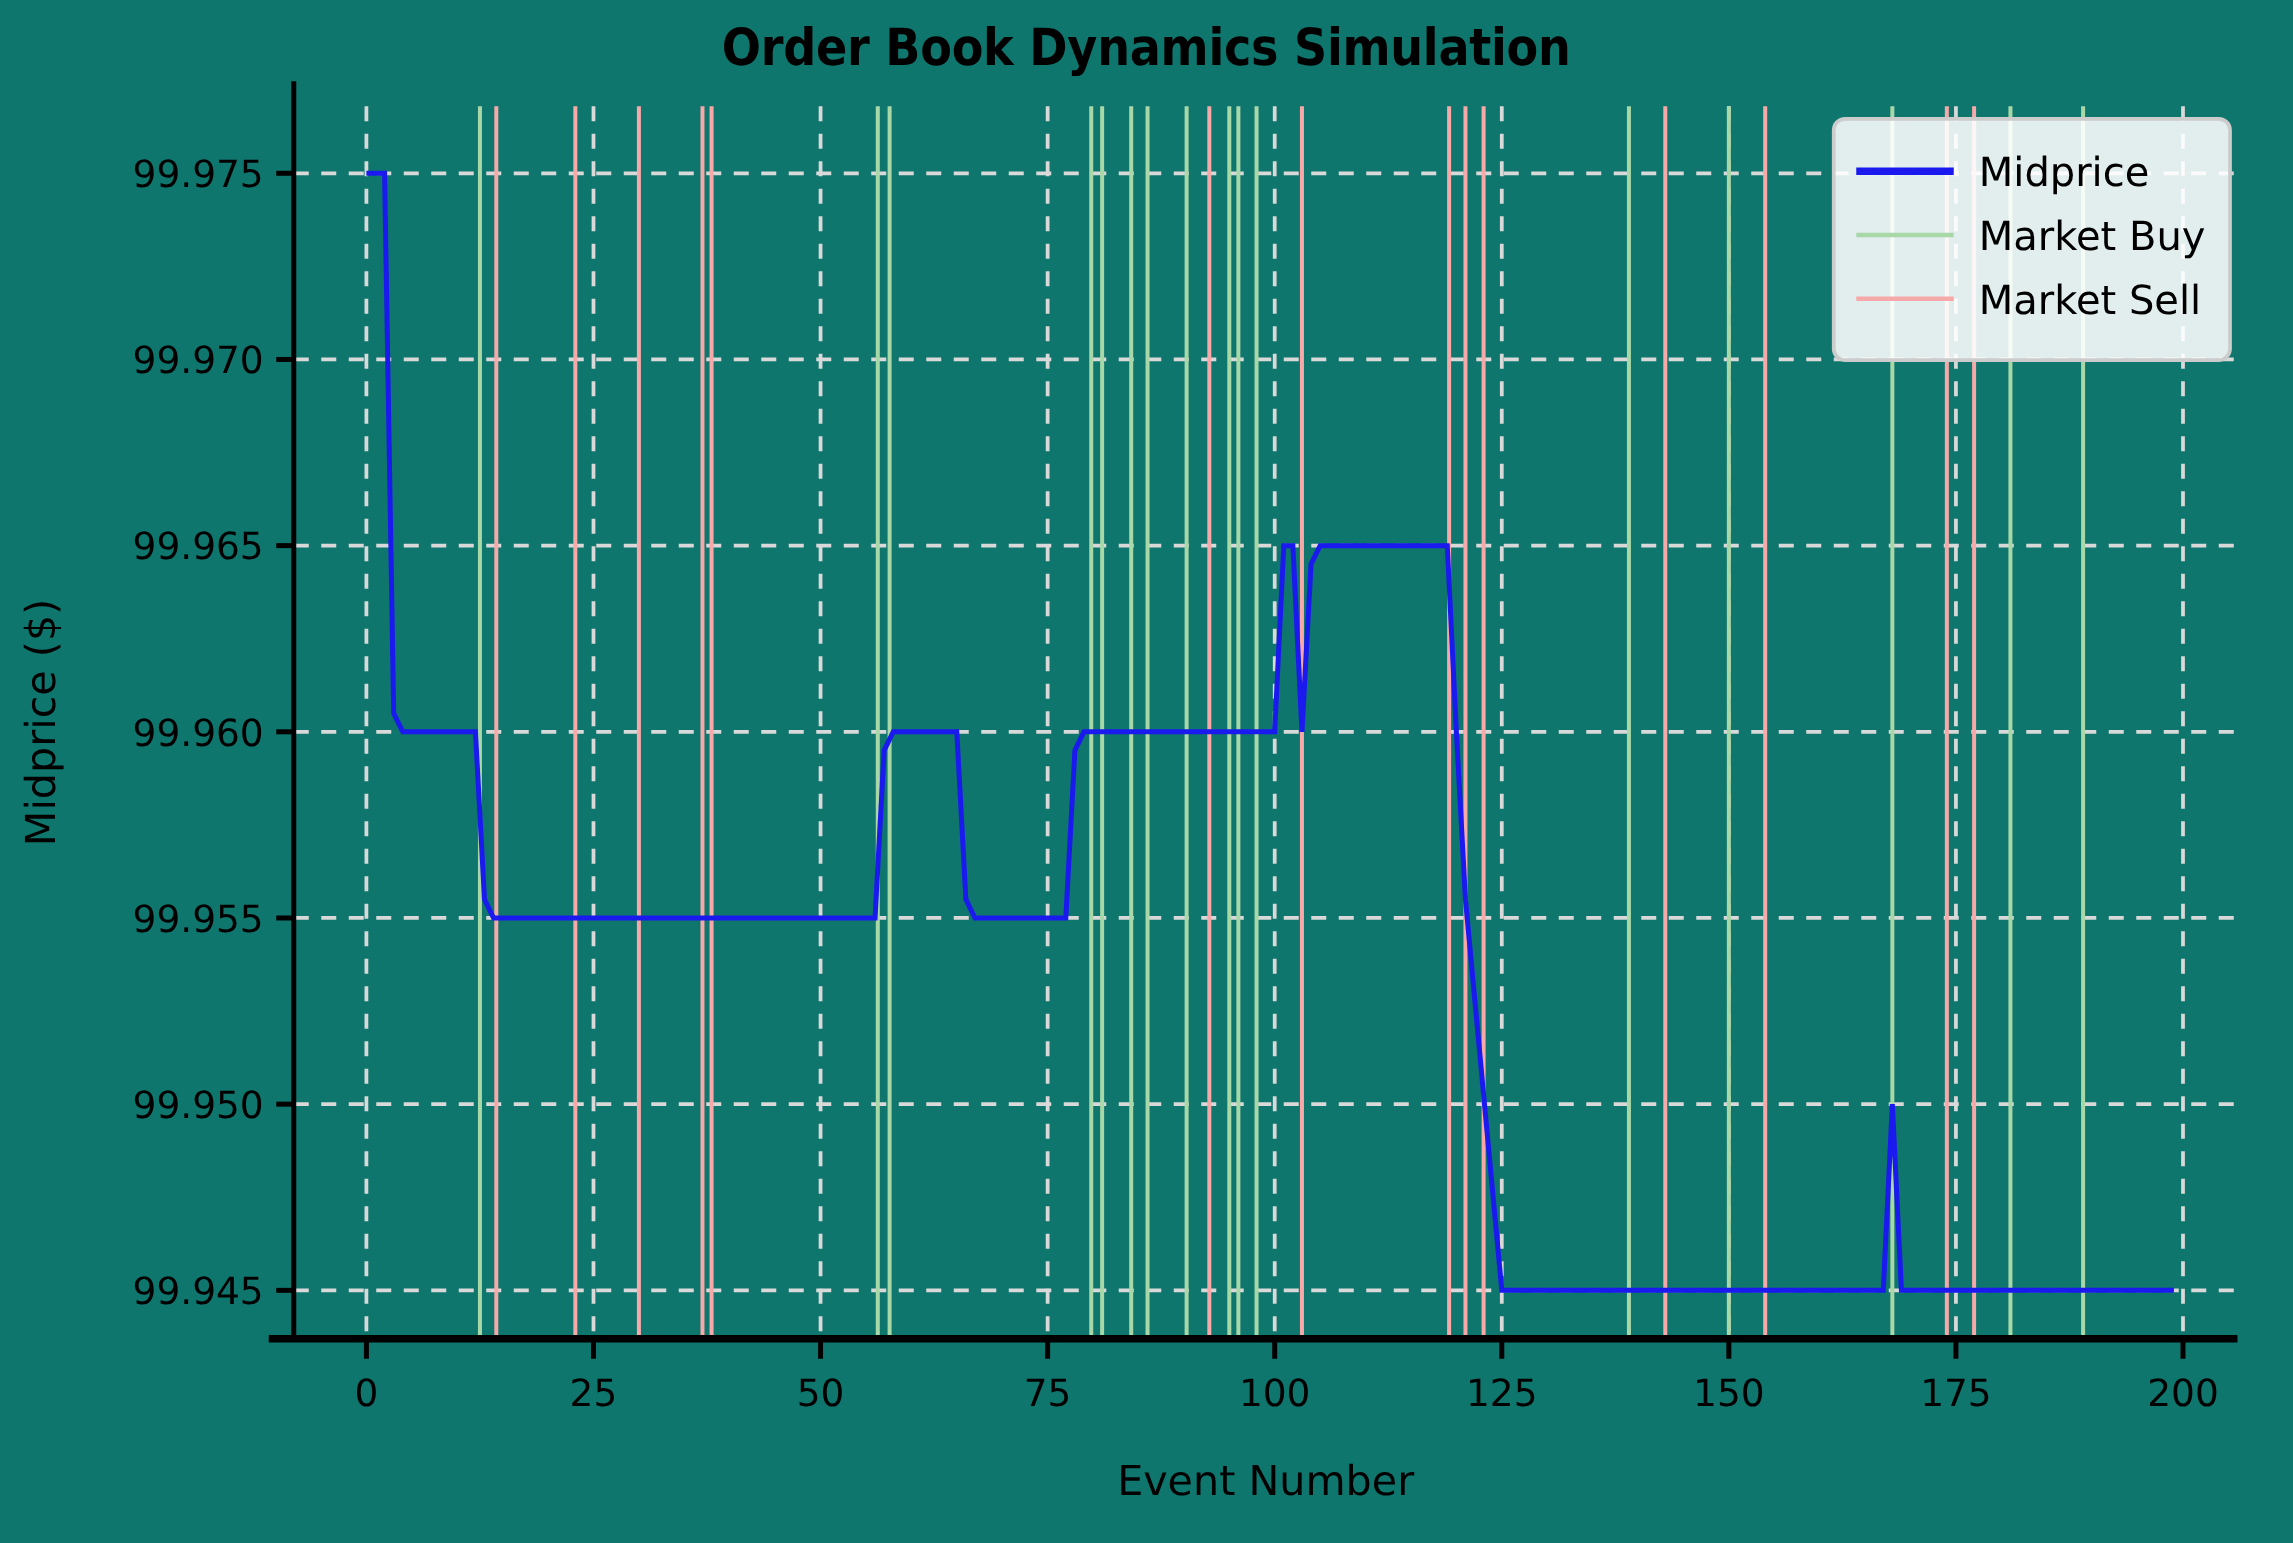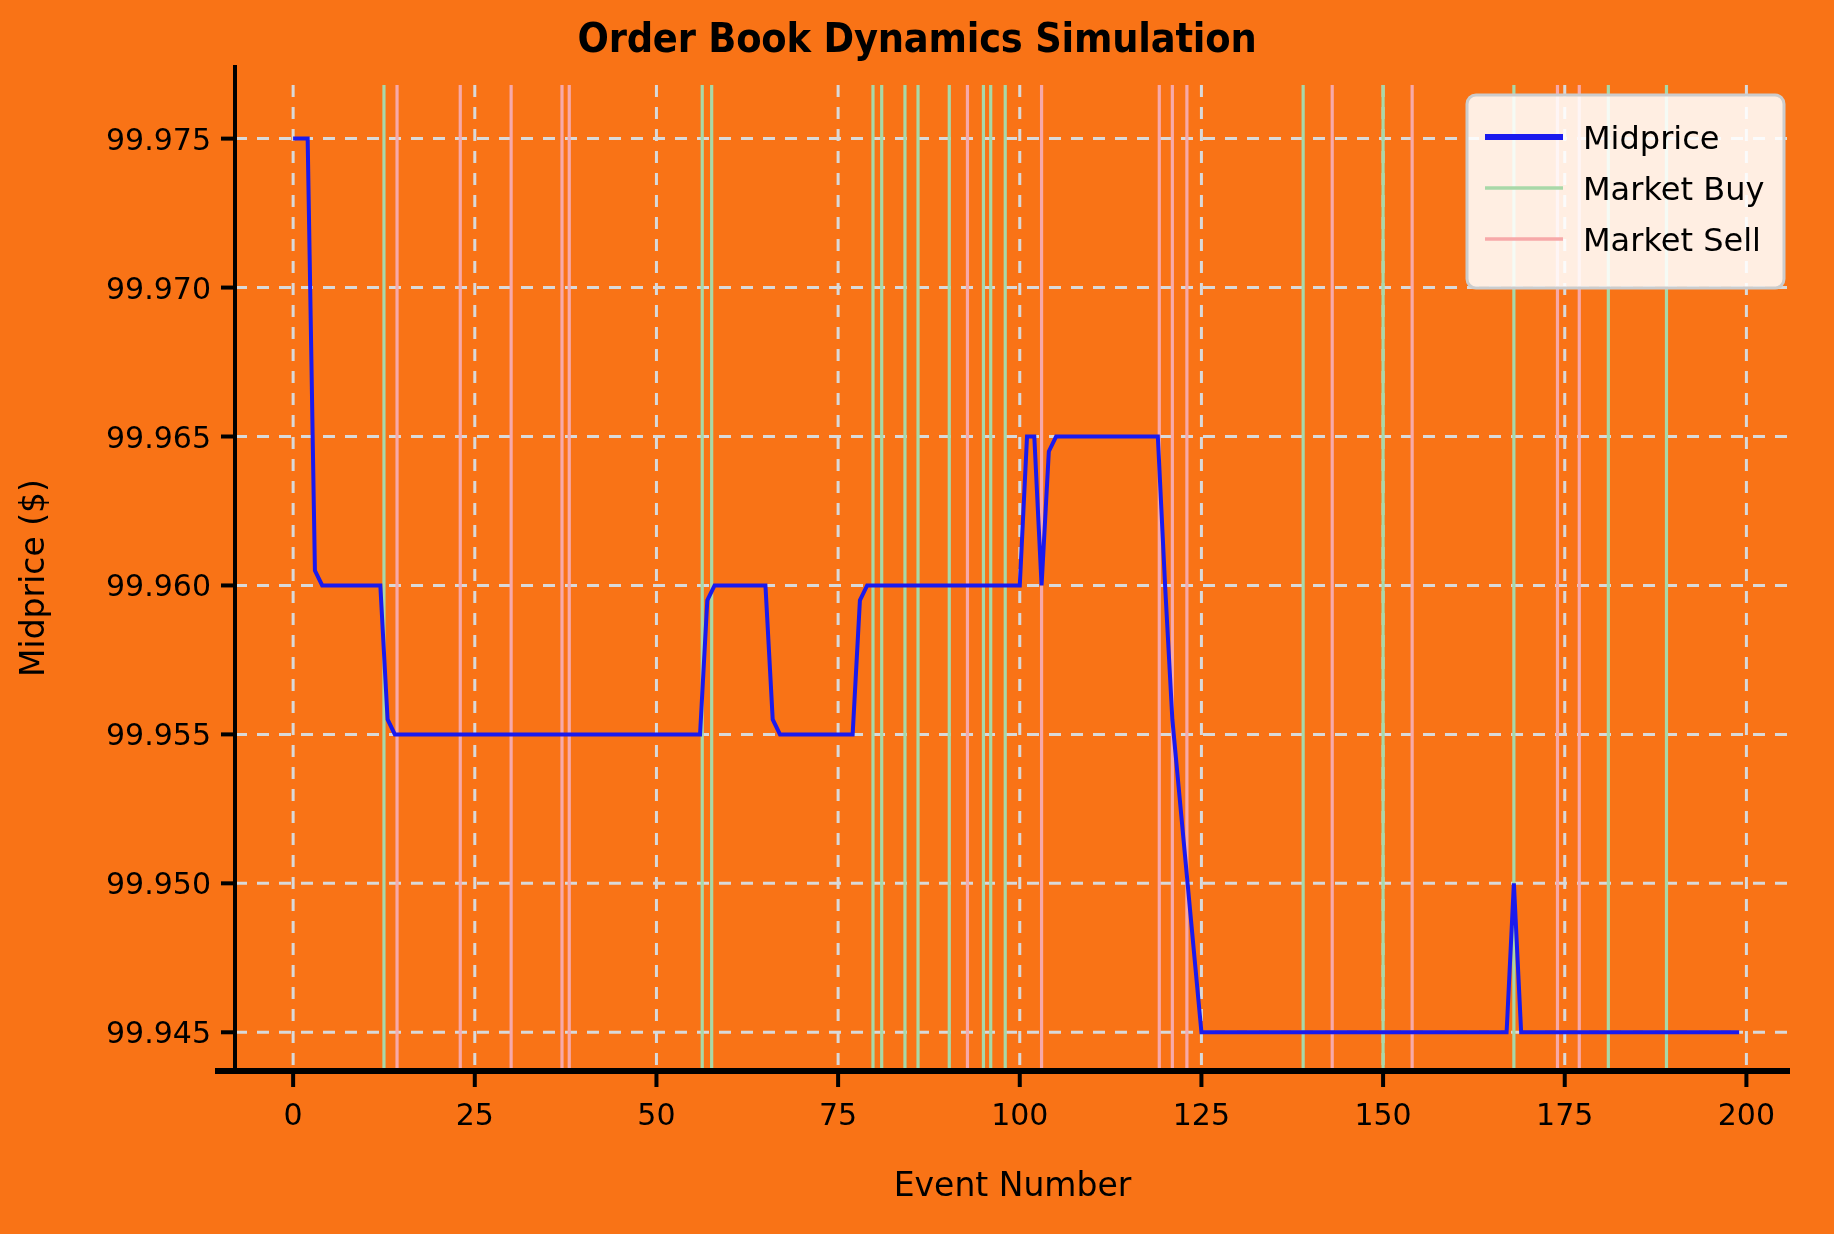--- a/index.html
+++ b/index.html
@@ -4,21 +4,21 @@
 <style>
   html, body {
     margin: 0;
     padding: 0;
     background: #ffffff;
   }
   #figure {
     position: relative;
     width: 1834px;
     height: 1234px;
-    background: #f97316;
+    background: #0f766e;
     font-family: "DejaVu Sans", sans-serif;
     overflow: hidden;
   }
   #chart-title {
     position: absolute;
     left: 0;
     top: 14px;
     width: 1834px;
     text-align: center;
     font-family: "DejaVu Sans Condensed", "Liberation Sans Narrow", "Liberation Sans", sans-serif;

